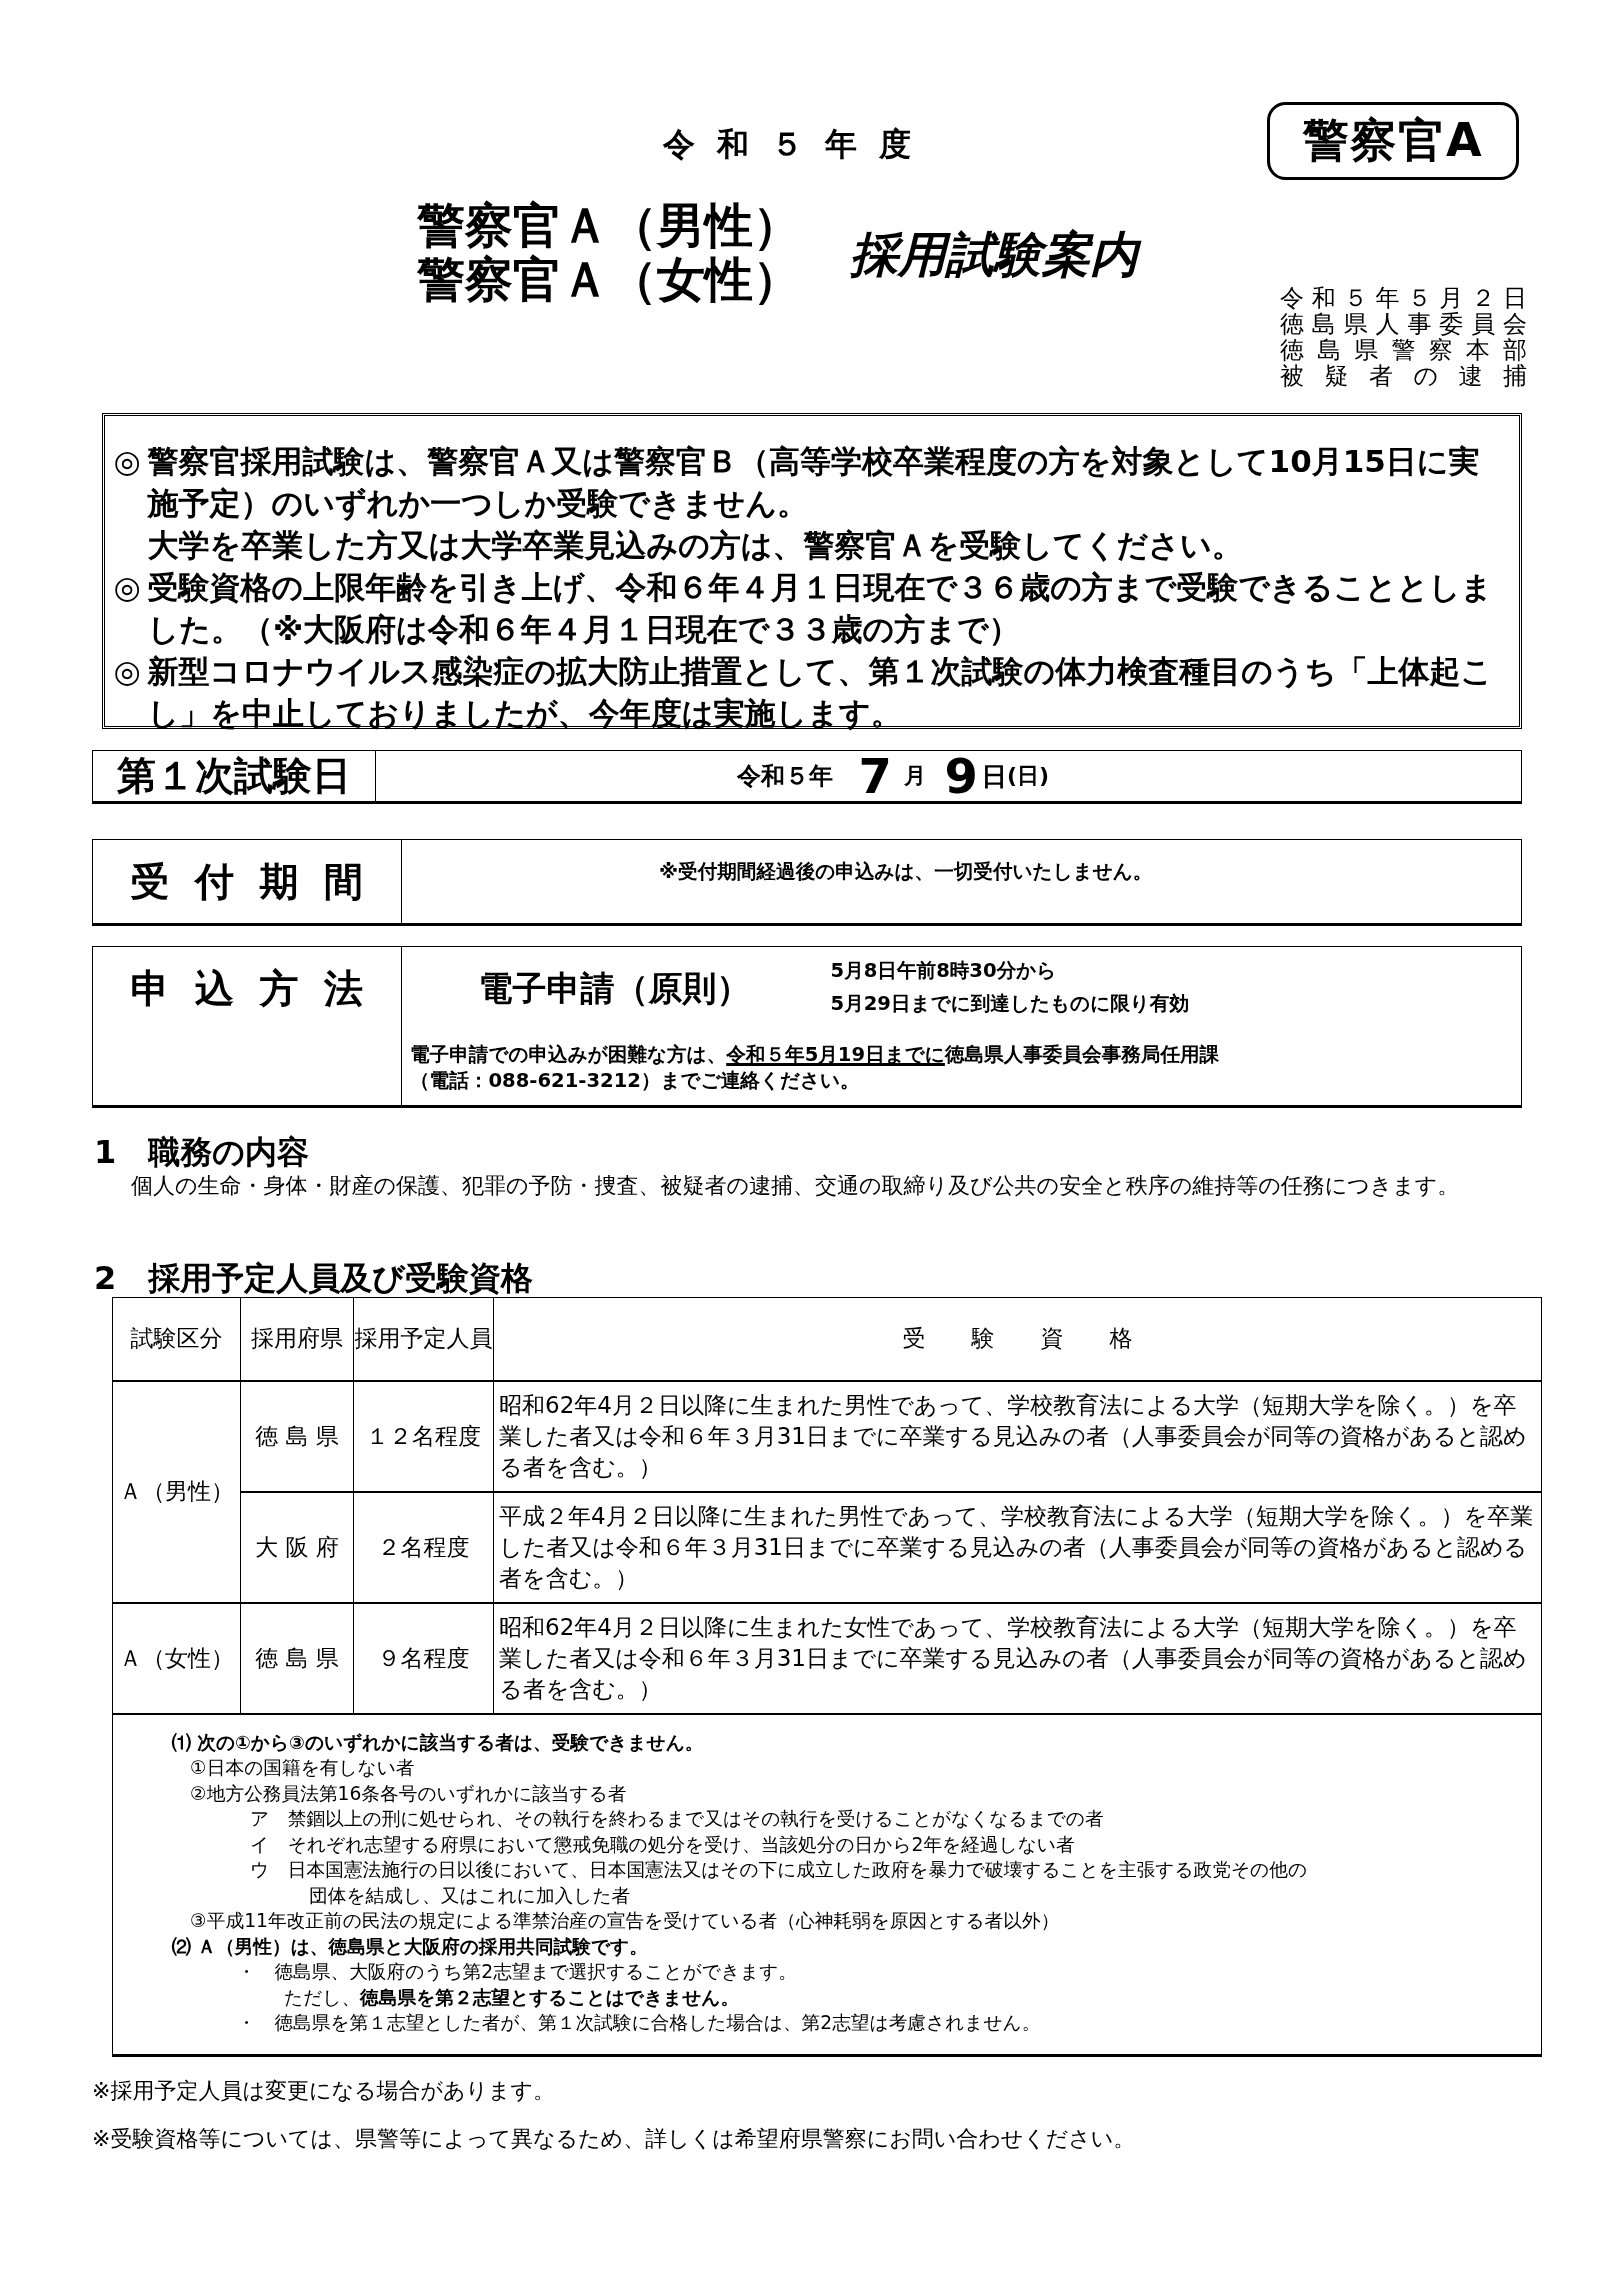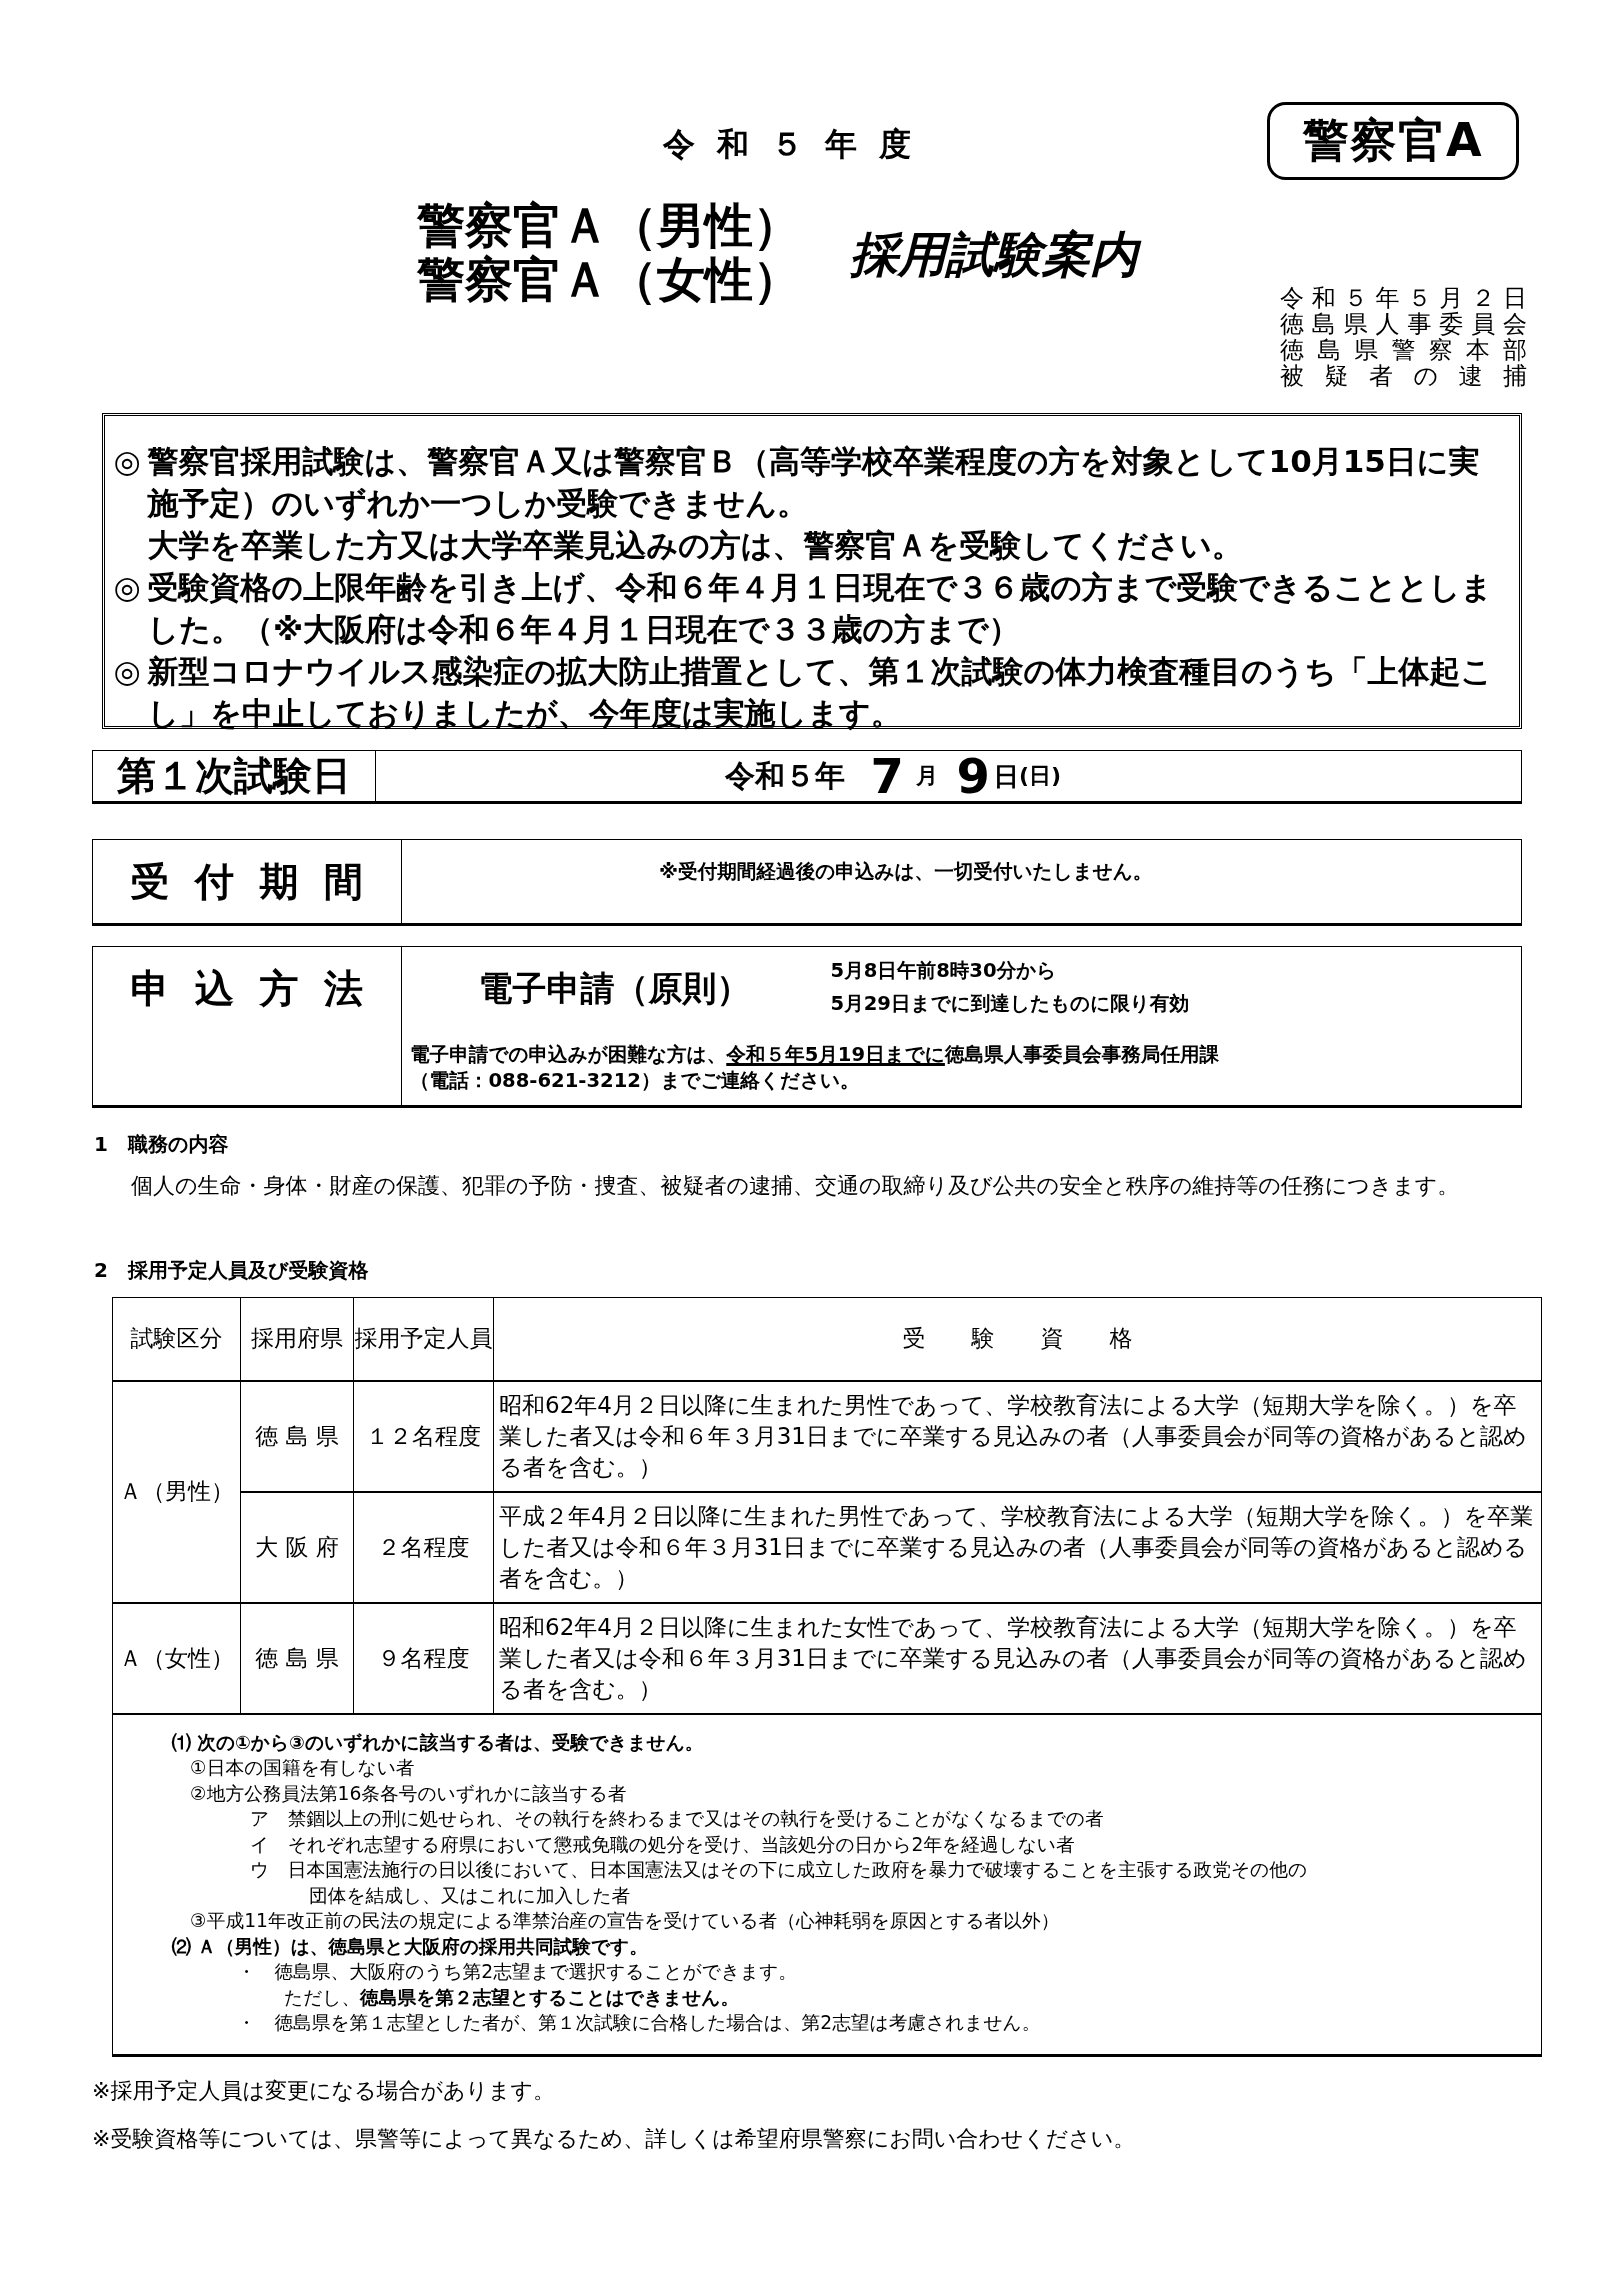--- a/index.html
+++ b/index.html
@@ -32,21 +32,21 @@
   .info-row { left:92px; width:1430px; border:1.7px solid #000; border-bottom-width:3.4px; box-sizing:border-box; display:flex; }
   .info-label { width:282px; border-right:1.7px solid #000; display:flex; align-items:center; justify-content:center;
                 font-size:39px; font-weight:bold; flex:none; }
   .info-body { flex:1; position:relative; }
   #row-exam { top:750px; height:54px; }
   #row-period { top:839px; height:87px; }
   #row-apply { top:946px; height:162px; }
   .spaced { letter-spacing:25.5px; padding-left:25.5px; }
 
   
-  .section-heading { left:94px; font-size:20px; font-weight:bold; }
+  .section-heading { left:94px; font-size:32px; font-weight:bold; }
   .body-text { font-size:22px; line-height:29px; }
 
   
   #req-table { left:92px; top:1297px; width:1430px; border-collapse:collapse; font-size:23px;margin-left:20px; }
   #req-table td, #req-table th { border:1.7px solid #000; font-weight:normal; padding:0; }
   #req-table tr.thick td { border-top:2.6px solid #000; }
   .q-text { padding:6.8px 5.1px !important; line-height:31px; text-align:left; }
   #notes-cell { padding:15.3px 0 18.7px 43px !important; font-size:18.7px; line-height:25.5px; text-align:left; }
   .n1 { padding-left:16px; }
   .n2 { padding-left:34px; }
@@ -87,21 +87,21 @@
   </div>
   <div class="notice-item">
     <span class="mark">◎</span>
     <span class="txt">新型コロナウイルス感染症の拡大防止措置として、第１次試験の体力検査種目のうち「上体起こし」を中止しておりましたが、今年度は実施します。</span>
   </div>
 </div>
 
 <div id="row-exam" class="abs info-row">
   <div class="info-label">第１次試験日</div>
   <div class="info-body" style="display:flex;align-items:center;justify-content:center;font-weight:bold;padding-right:111px;">
-    <span style="font-size:30px;">令和５年</span>
+    <span style="font-size:24px;">令和５年</span>
     <span style="font-size:48px;margin:0 12px 0 25.5px;">7</span>
     <span style="font-size:22px;">月</span>
     <span style="font-size:48px;margin:0 3.4px 0 18.7px;">9</span>
     <span style="font-size:25.5px;">日</span>
     <span style="font-size:22px;">(日)</span>
   </div>
 </div>
 
 <div id="row-period" class="abs info-row">
   <div class="info-label spaced">受付期間</div>

